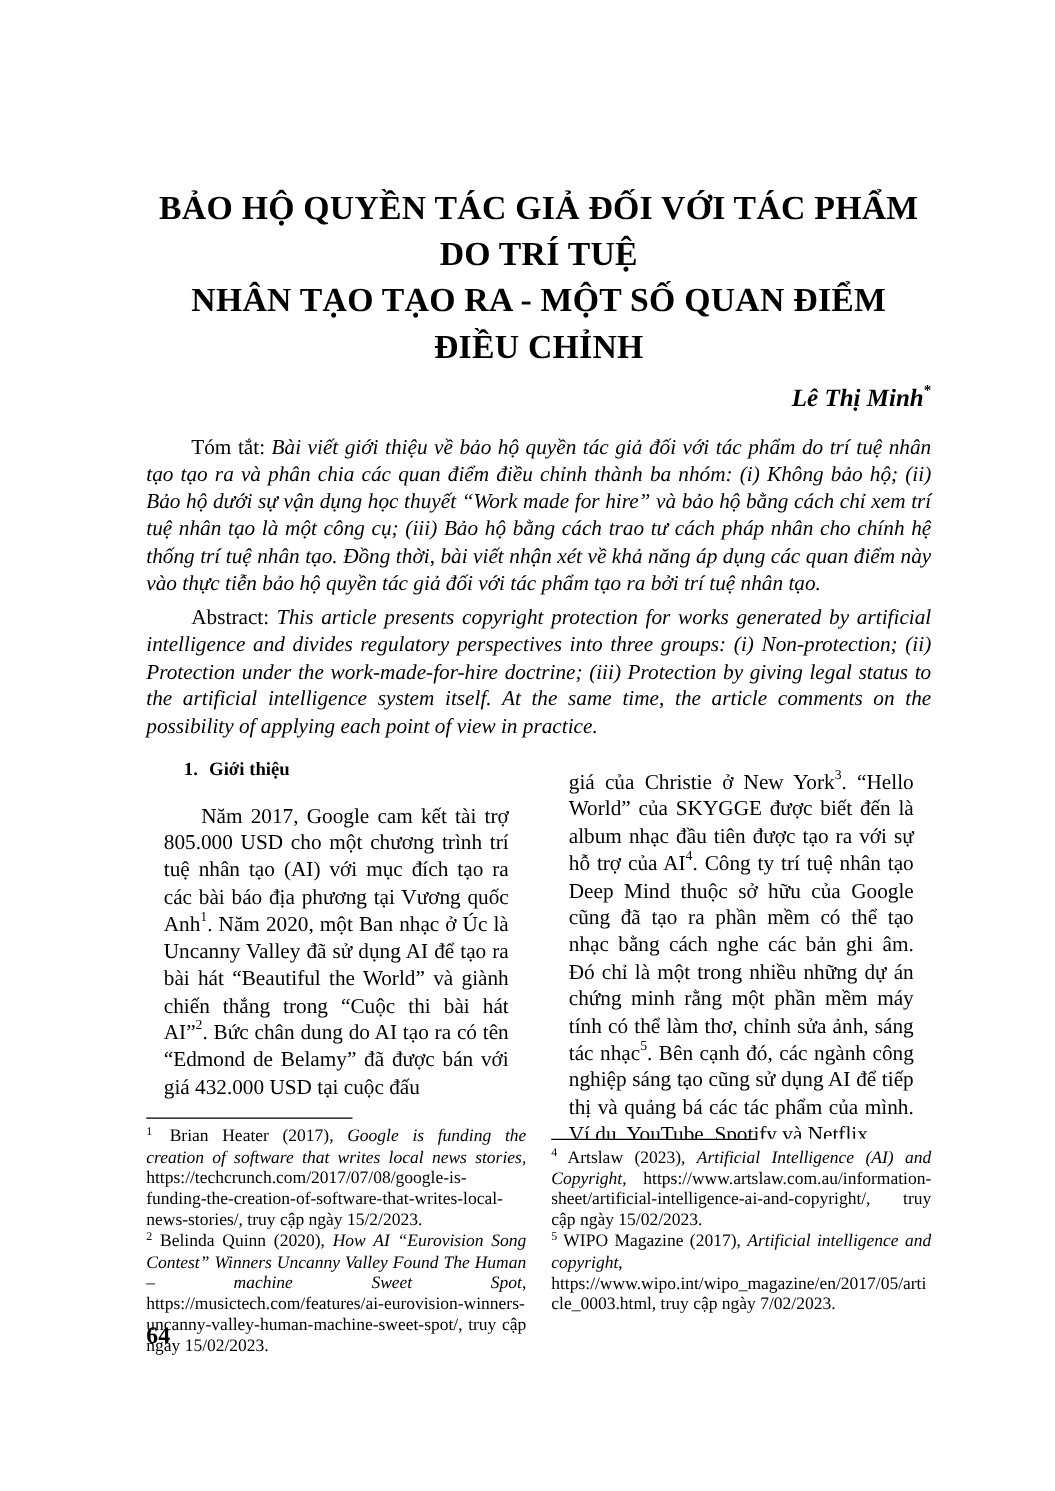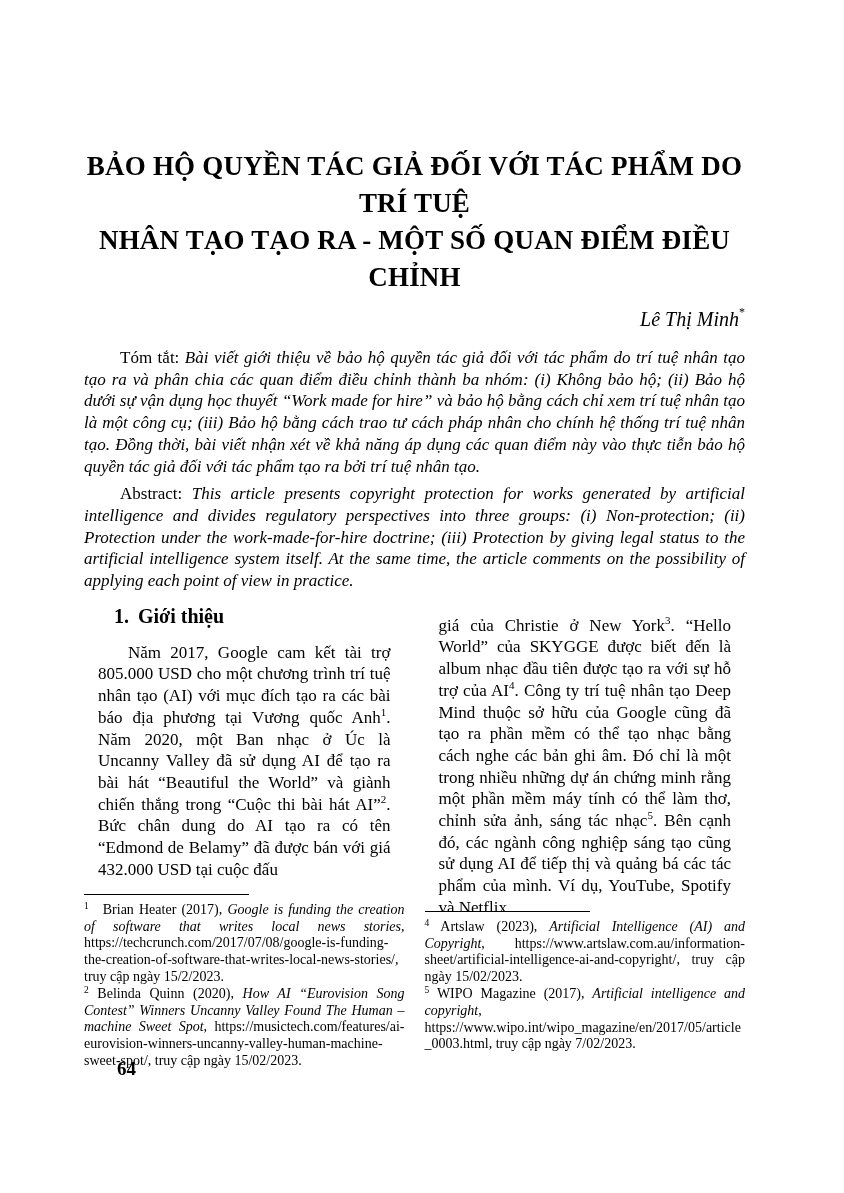--- a/index.html
+++ b/index.html
@@ -8,37 +8,37 @@
     background: #ffffff;
   }
   .page {
     position: relative;
     width: 844px;
     height: 1193px;
     background: #ffffff;
     color: #000000;
     font-family: "Liberation Serif", "DejaVu Serif", serif;
     box-sizing: border-box;
-    padding: 148px 99px 0 84px;
+    padding: 148px 99px 0 117px;
     overflow: hidden;
   }
   .title {
     margin: 0;
     font-size: 27px;
     font-weight: bold;
     line-height: 37px;
     text-align: center;
     letter-spacing: 0.2px;
   }
   .title .title-line { display: block; }
   .author-line {
     margin-top: 10px;
     text-align: right;
     font-size: 20px;
-    font-weight: normal;
+    font-weight: bold;
     font-style: italic;
     line-height: 26px;
   }
   .author-line sup {
     font-size: 12px;
     font-style: normal;
     vertical-align: top;
     line-height: 1;
   }
   .abstract {
@@ -66,21 +66,21 @@
     display: flex;
     flex-direction: column;
   }
   .body-zone {
     overflow: hidden;
   }
   .body-zone.left-zone  { height: 293px; }
   .body-zone.right-zone { height: 310px; }
   .section-heading {
     margin: 3px 0 0 0;
-    font-size: 20px;
+    font-size: 15px;
     font-weight: bold;
     line-height: 24px;
     text-indent: 30px;
   }
   .section-heading .heading-text { margin-left: 9px; }
   .body-par {
     margin: 14px;
     font-size: 17px;
     line-height: 21.7px;
     text-align: justify;

